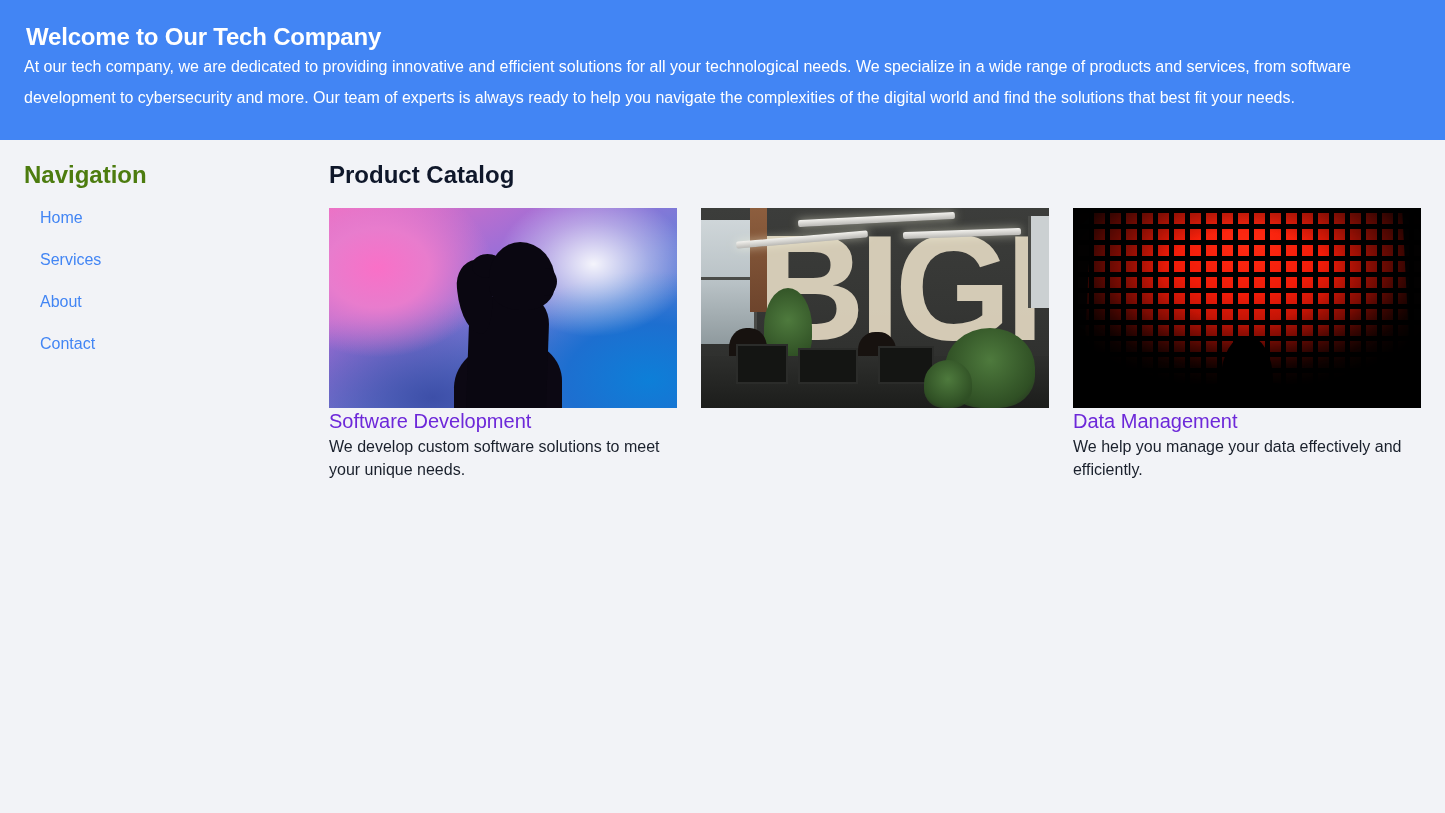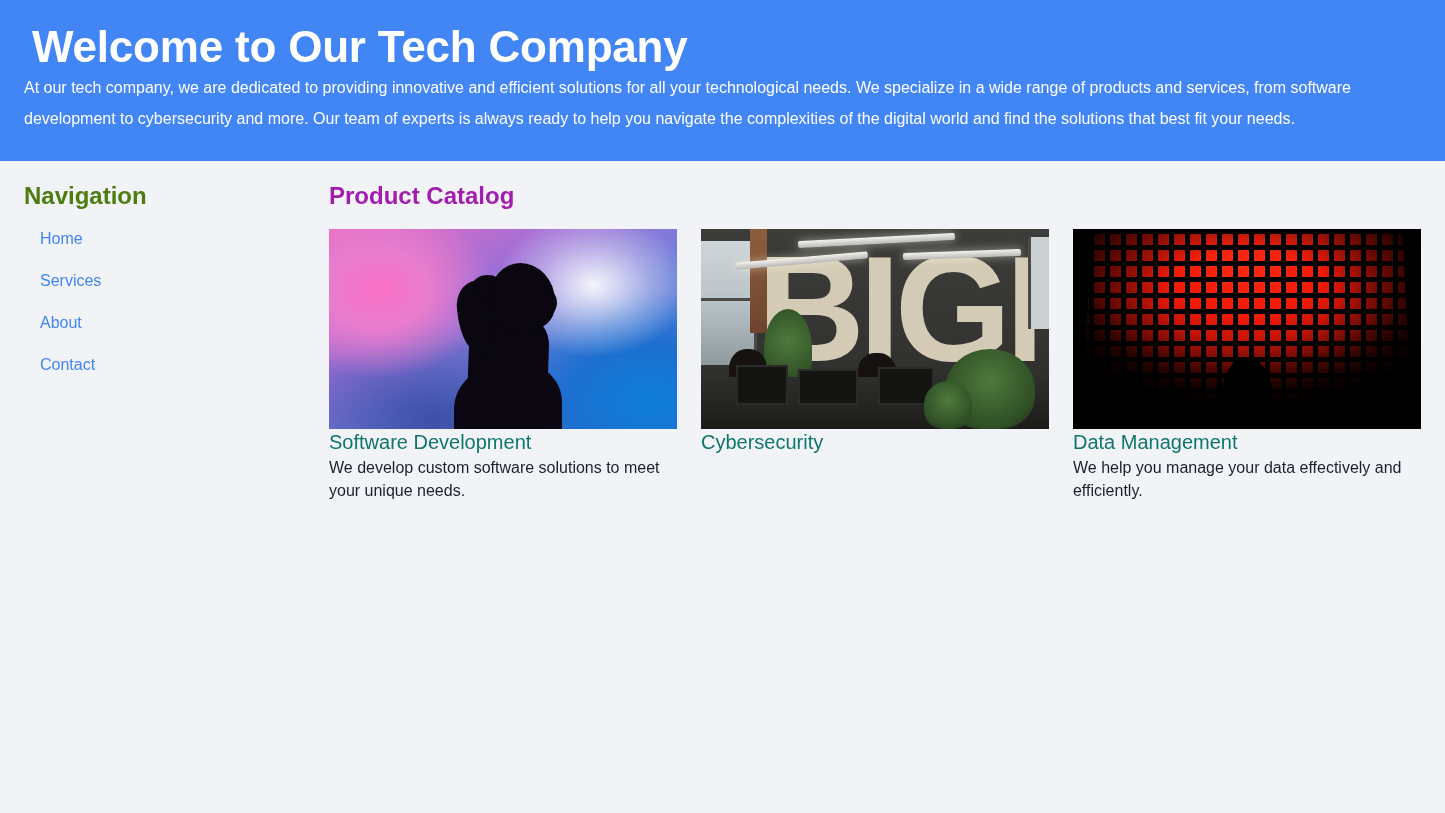--- a/index.html
+++ b/index.html
@@ -16,24 +16,24 @@
     overflow: hidden;
   }
 
   
   .site-header {
     background: #4285f4;
     color: #ffffff;
     padding: 24px 24px 26px 24px;
   }
   .site-title {
-    font-size: 44px;
+    font-size: 24px;
     line-height: 1.05;
     font-weight: bold;
-    margin: 0 0 2px 8px;
+    margin: 0 0 2px 2px;
     letter-spacing: -0.2px;
   }
   .site-intro {
     font-size: 16px;
     line-height: 1.95;
     margin: 0;
     max-width: 1400px;
   }
 
   
@@ -73,21 +73,21 @@
   
   .catalog {
     flex: 1 1 auto;
     min-width: 0;
   }
   .catalog-title {
     font-size: 24px;
     line-height: 1.25;
     font-weight: bold;
     margin: 0 0 10px 0;
-    color: #a21caf;
+    color: #0f172a;
   }
   .card-grid {
     display: flex;
     flex-wrap: wrap;
     margin: 0 -12px;
   }
   .card {
     width: 33.3333%;
     padding: 8px 12px 8px 12px;
   }
@@ -97,21 +97,21 @@
     overflow: hidden;
     position: relative;
     background: #111;
     display: block;
   }
   .card-title {
     font-size: 20px;
     line-height: 1.3;
     font-weight: normal;
     margin: 0;
-    color: #0f766e;
+    color: #6d28d9;
   }
   .card-text {
     font-size: 16px;
     line-height: 1.45;
     margin: 1px 0 0 0;
     color: #1a202c;
   }
 
   
   
@@ -382,21 +382,20 @@
           <div class="office-plant pl1"></div>
           <div class="office-person p1"></div>
           <div class="office-person p2"></div>
           <div class="office-desk"></div>
           <div class="office-monitor m1"></div>
           <div class="office-monitor m2"></div>
           <div class="office-monitor m3"></div>
           <div class="office-plant pl2"></div>
           <div class="office-plant pl3"></div>
         </div>
-        <h3 class="card-title">Cybersecurity</h3>
       </article>
 
       <article class="card">
         <div class="card-media photo-led">
           <div class="led-curve"></div>
           <div class="led-mask"></div>
           <div class="led-vignette"></div>
           <div class="led-floor"></div>
           <div class="led-shoulders"></div>
           <div class="led-head"></div>

